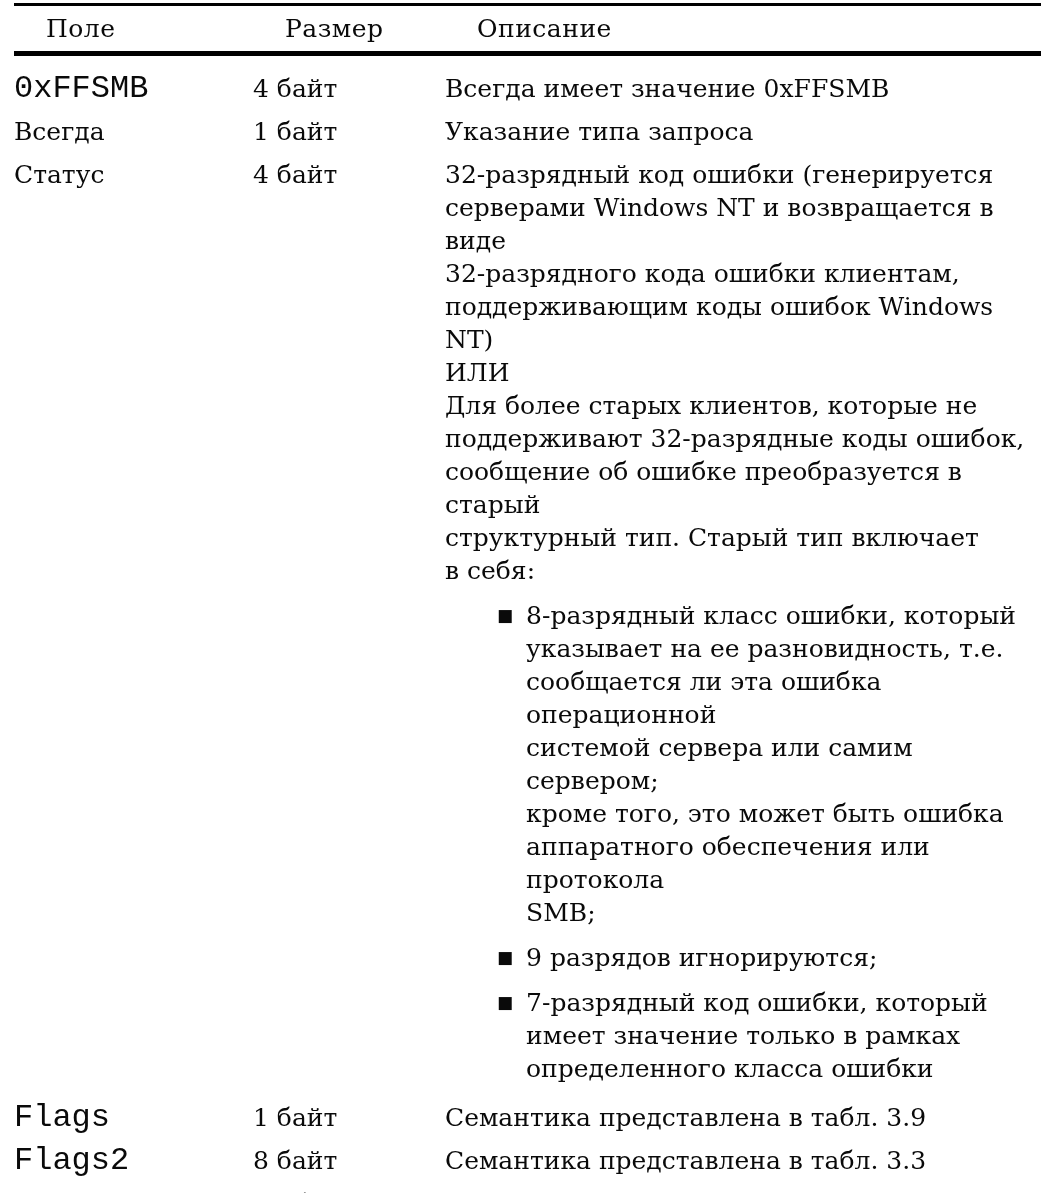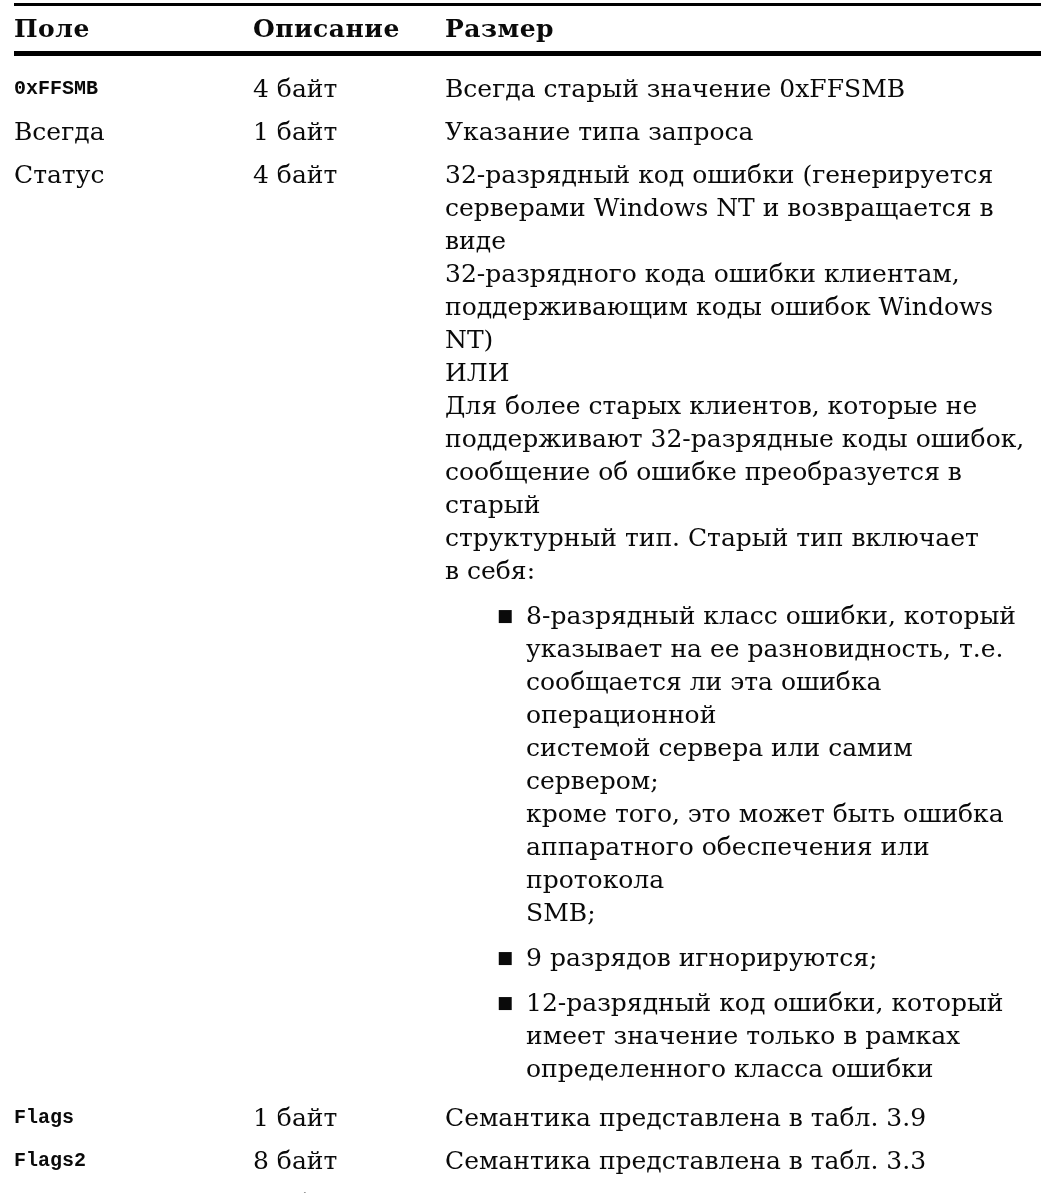--- a/index.html
+++ b/index.html
@@ -30,37 +30,38 @@
   .row {
     display: grid;
     grid-template-columns: 239px 192px 1fr;
     margin-bottom: 10px;
   }
   .header-row {
     padding: 6px 0 6px 0;
     margin-bottom: 0;
   }
   .header-cell {
-    font-weight: bold;
+    font-weight: normal;
     font-size: 29px;
     line-height: 34px;
     letter-spacing: 0.5px;
+    margin-left: 32px;
   }
   .table-body {
     margin-top: 16px;
   }
   .cell {
     font-size: 25px;
     line-height: 33px;
     white-space: pre-line;
   }
   .mono {
     font-family: "Liberation Mono", monospace;
-    font-size: 20px;
-    font-weight: bold;
+    font-size: 32px;
+    font-weight: normal;
   }
   .desc-lines {
     white-space: pre-line;
   }
   .bullet-list {
     margin-top: 12px;
   }
   .bullet-item {
     display: flex;
     align-items: flex-start;
@@ -84,31 +85,31 @@
   }
 </style>
 </head>
 <body>
 
 <div class="page">
   <div class="top-rule"></div>
 
   <div class="row header-row">
     <div class="cell header-cell">Поле</div>
+    <div class="cell header-cell">Размер</div>
     <div class="cell header-cell">Описание</div>
-    <div class="cell header-cell">Размер</div>
   </div>
 
   <div class="header-rule"></div>
 
   <div class="table-body">
       <div class="row">
         <div class="cell col-field mono">0xFFSMB</div>
         <div class="cell col-size">4 байт</div>
-        <div class="cell col-desc"><div class="desc-lines">Всегда старый значение 0xFFSMB</div></div>
+        <div class="cell col-desc"><div class="desc-lines">Всегда имеет значение 0xFFSMB</div></div>
       </div>
       <div class="row">
         <div class="cell col-field">Всегда</div>
         <div class="cell col-size">1 байт</div>
         <div class="cell col-desc"><div class="desc-lines">Указание типа запроса</div></div>
       </div>
       <div class="row extra-after">
         <div class="cell col-field">Статус</div>
         <div class="cell col-size">4 байт</div>
         <div class="cell col-desc"><div class="desc-lines">32-разрядный код ошибки (генерируется
@@ -119,21 +120,21 @@
 Для более старых клиентов, которые не
 поддерживают 32-разрядные коды ошибок,
 сообщение об ошибке преобразуется в старый
 структурный тип. Старый тип включает
 в себя:</div><div class="bullet-list"><div class="bullet-item"><span class="bullet-marker">■</span><span class="bullet-text">8-разрядный класс ошибки, который
 указывает на ее разновидность, т.е.
 сообщается ли эта ошибка операционной
 системой сервера или самим сервером;
 кроме того, это может быть ошибка
 аппаратного обеспечения или протокола
-SMB;</span></div><div class="bullet-item"><span class="bullet-marker">■</span><span class="bullet-text">9 разрядов игнорируются;</span></div><div class="bullet-item"><span class="bullet-marker">■</span><span class="bullet-text">12-разрядный код ошибки, который
+SMB;</span></div><div class="bullet-item"><span class="bullet-marker">■</span><span class="bullet-text">9 разрядов игнорируются;</span></div><div class="bullet-item"><span class="bullet-marker">■</span><span class="bullet-text">7-разрядный код ошибки, который
 имеет значение только в рамках
 определенного класса ошибки</span></div></div></div>
       </div>
       <div class="row">
         <div class="cell col-field mono">Flags</div>
         <div class="cell col-size">1 байт</div>
         <div class="cell col-desc"><div class="desc-lines">Семантика представлена в табл. 3.9</div></div>
       </div>
       <div class="row">
         <div class="cell col-field mono">Flags2</div>

